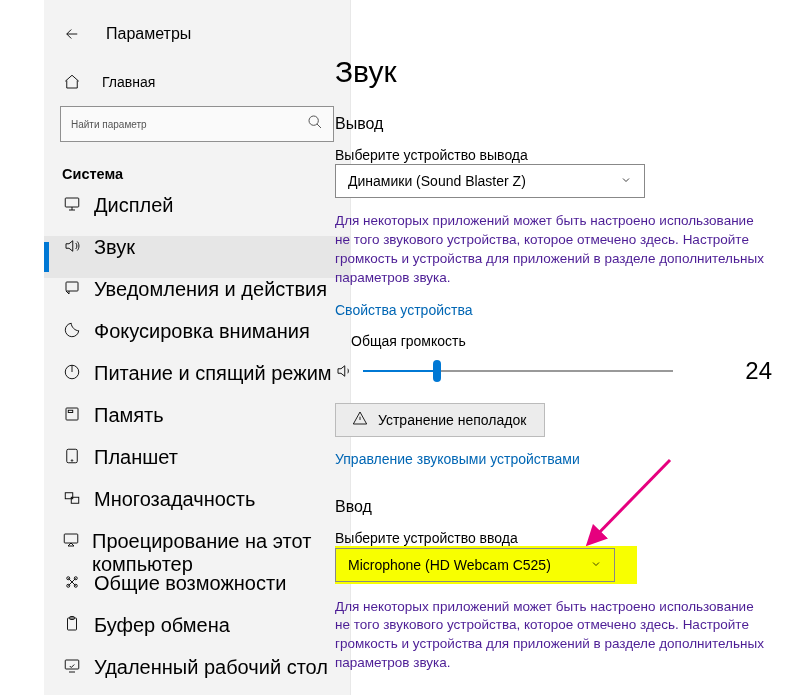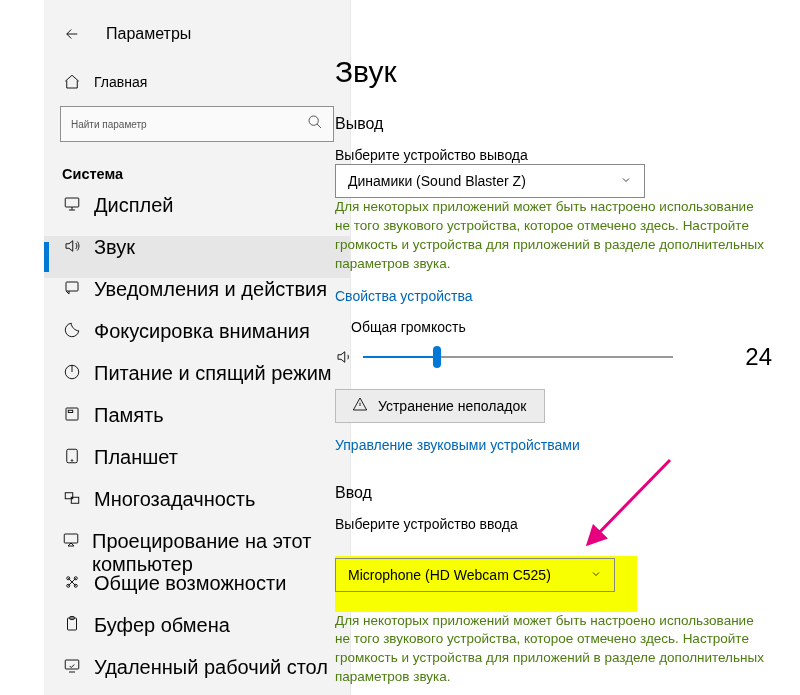--- a/index.html
+++ b/index.html
@@ -32,21 +32,21 @@
       display: flex;
       align-items: center;
       justify-content: center;
       font-size: 16px;
       cursor: pointer;
     }
     .home-row {
       display: flex;
       align-items: center;
       padding: 22px 0 0 18px;
-      gap: 12px;
+      gap: 20px;
       font-size: 14px;
       cursor: pointer;
     }
     .icon-slot {
       width: 20px; height: 20px;
       display: flex;
       align-items: center;
       justify-content: center;
     }
     .search-box {
@@ -126,22 +126,23 @@
       font-size: 14px;
       cursor: pointer;
       position: relative;
     }
     .dropdown .chev {
       position: absolute;
       right: 12px;
       font-size: 10px;
     }
     .help-text {
+      margin-top: 14px;
       font-size: 13.5px;
-      color: #4d7c0f;
+      color: #4c1d95;
       line-height: 1.4;
       max-width: 430px;
     }
     .link {
       color: #0066b4;
       font-size: 14px;
       margin-top: 14px;
       display: inline-block;
       cursor: pointer;
     }
@@ -209,22 +210,22 @@
       display: inline-flex;
       align-items: center;
       gap: 10px;
       padding: 0 16px;
       font-size: 14px;
       cursor: pointer;
     }
     .highlight-wrap {
       background: #f8ff00;
       display: inline-block;
-      padding: 2px 22px 20px 0;
-      margin-top: 24px;
+      padding: 2px 22px 2px 0;
+      margin-top: 0;
     }
     .highlight-wrap .dropdown{
       margin-top: 0;
       width: 280px;
       background:#f8ff00;
     }
     .arrow-annot {
       position: absolute;
       left: 570px;
       top: 450px;

